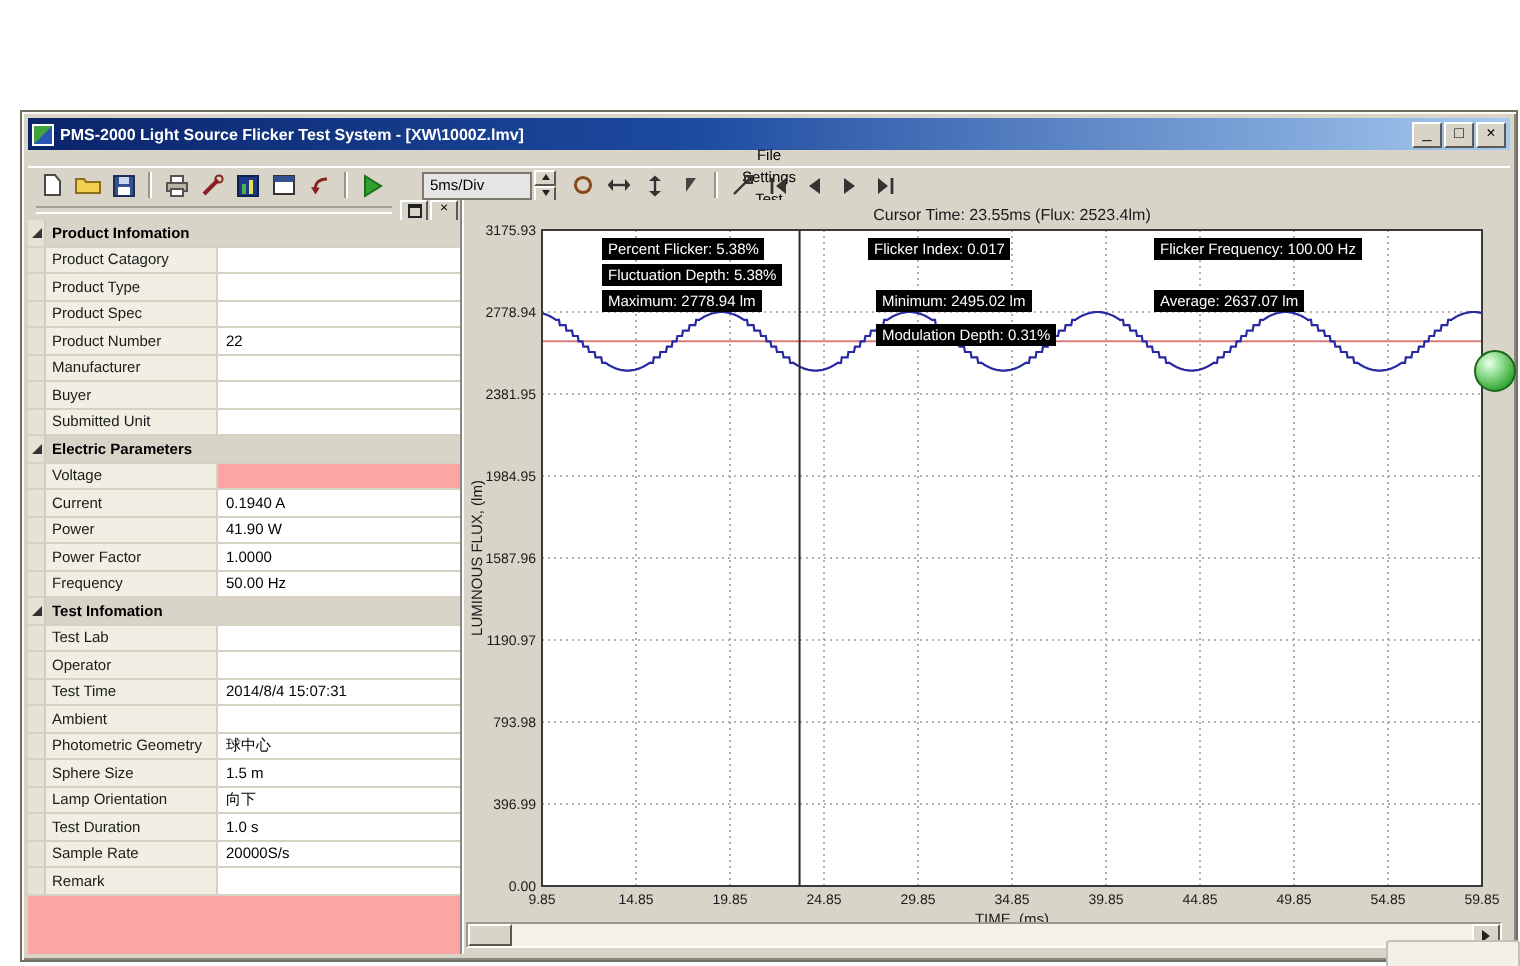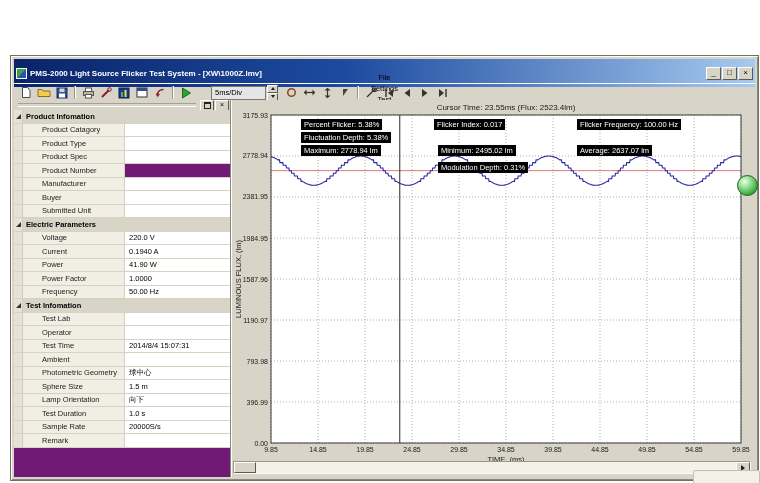--- a/index.html
+++ b/index.html
@@ -2,21 +2,21 @@
 <html><head>
 <meta charset="utf-8">
 <style>
   html,body{margin:0;padding:0;}
   body{width:760px;height:483px;background:#fff;font-family:"Liberation Sans",sans-serif;position:relative;overflow:hidden;}
   #screen{position:absolute;left:0;top:0;width:760px;height:483px;}
 
   
   .window{position:absolute;left:10px;top:55px;width:747px;height:424px;background:#d8d4c8;
           border:1px solid #716f64;box-shadow:inset 1px 1px 0 #fdfbf5, inset -1px -1px 0 #8a887c;}
-  .titlebar{position:absolute;left:3px;top:3px;right:3px;height:28px;
+  .titlebar{position:absolute;left:3px;top:3px;right:3px;height:16px;
             background:linear-gradient(90deg,#0a246a 0%,#1d4ba0 45%,#a6caf0 100%);
             display:flex;align-items:center;padding:0 2px;}
   .app-icon{width:9px;height:9px;margin-right:3px;background:linear-gradient(135deg,#3fa43f 0 49%,#2a55b0 51% 100%);border:1px solid #fff;}
   .title-text{color:#fff;font-size:8px;font-weight:bold;white-space:nowrap;flex:1;overflow:hidden;}
   .win-btn{width:13px;height:11px;margin-left:1px;background:#d8d4c8;border:1px solid;
            border-color:#fff #5c5a50 #5c5a50 #fff;font-size:8px;line-height:9px;text-align:center;color:#000;}
   .menubar{position:absolute;left:3px;top:16px;right:3px;height:11px;display:flex;align-items:center;font-size:7.5px;color:#000;flex-direction:column;}
   .menu-item{padding:1px 5px;}
   .toolbar{position:absolute;left:3px;top:27px;right:3px;height:17px;border-top:1px solid #fff;
            display:flex;align-items:center;padding-left:3px;}
@@ -24,30 +24,30 @@
   .tb-sep{width:1px;height:13px;background:#97948a;border-right:1px solid #fff;margin:0 3px;}
   .combo{width:50px;height:12px;background:#e5e5e5;border:1px solid #7c7a70;font-size:7.5px;
          display:flex;align-items:center;padding-left:3px;margin-left:16px;color:#000;}
   .spinner{display:flex;flex-direction:column;margin:0 4px 0 1px;}
   .spin-btn{width:9px;height:6px;background:#d8d4c8;border:1px solid;border-color:#fff #5c5a50 #5c5a50 #fff;
             display:flex;align-items:center;justify-content:center;}
   .tri-up{width:0;height:0;border-left:2px solid transparent;border-right:2px solid transparent;border-bottom:3px solid #222;}
   .tri-down{width:0;height:0;border-left:2px solid transparent;border-right:2px solid transparent;border-top:3px solid #222;}
 
   
-  .panel{position:absolute;left:3px;top:44px;width:216px;bottom:3px;background:#701a75;border-right:1px solid #8a887c;}
+  .panel{position:absolute;left:3px;top:44px;width:216px;bottom:3px;background:#fca5a5;border-right:1px solid #8a887c;}
   .panel-header{height:10px;display:flex;align-items:center;justify-content:flex-end;padding:0 1px;background:#d8d4c8;}
   .ph-groove{flex:1;height:2px;border-top:1px solid #a5a295;border-bottom:1px solid #fff;margin:0 3px;}
   .ph-btn{width:12px;height:9px;background:#d8d4c8;border:1px solid;border-color:#fff #5c5a50 #5c5a50 #fff;
           font-size:7px;line-height:7px;text-align:center;margin-left:1px;color:#000;}
   .ph-restore-glyph{display:block;width:5px;height:4px;border:1px solid #222;border-top-width:2px;margin:1px auto 0;}
   .pg{position:absolute;left:0;top:10px;right:0;}
   .pg-row{display:flex;height:13.5px;box-sizing:border-box;border-bottom:1px solid #d5d2c3;font-size:7.5px;align-items:stretch;}
   .pg-margin{width:8px;background:#e6e3d5;border-right:1px solid #d0cdbe;display:flex;align-items:center;justify-content:center;}
-  .pg-label{width:82px;padding-left:19px;background:#f1efe3;border-right:1px solid #d5d2c3;color:#1a1a1a;display:flex;align-items:center;}
+  .pg-label{width:82px;padding-left:3px;background:#f1efe3;border-right:1px solid #d5d2c3;color:#1a1a1a;display:flex;align-items:center;}
   .pg-value{flex:1;background:#fff;padding-left:4px;color:#000;display:flex;align-items:center;}
   .pg-header-row{background:#d8d4c8;font-weight:bold;}
   .pg-header-row .pg-title{flex:1;display:flex;align-items:center;padding-left:3px;color:#000;}
   .sec-marker{width:0;height:0;border-left:5px solid transparent;border-bottom:5px solid #333;}
 
   
   .chart{position:absolute;left:220px;top:44px;right:3px;bottom:3px;background:#d8d4c8;border-left:1px solid #fff;}
   .chart-title{position:absolute;left:39px;width:470px;top:3px;text-align:center;font-size:8px;color:#1a1a1a;}
   #chart-svg{position:absolute;left:0;top:0;}
   .anno{position:absolute;background:#000;color:#fff;font-size:7.5px;line-height:11px;height:11px;padding:0 3px;white-space:nowrap;}
@@ -244,20 +244,21 @@
             <span class="pg-value"></span>
           </div>
           <div class="pg-row">
             <span class="pg-margin"></span>
             <span class="pg-label">Product Spec</span>
             <span class="pg-value"></span>
           </div>
           <div class="pg-row">
             <span class="pg-margin"></span>
             <span class="pg-label">Product Number</span>
+            <span class="pg-value">22</span>
           </div>
           <div class="pg-row">
             <span class="pg-margin"></span>
             <span class="pg-label">Manufacturer</span>
             <span class="pg-value"></span>
           </div>
           <div class="pg-row">
             <span class="pg-margin"></span>
             <span class="pg-label">Buyer</span>
             <span class="pg-value"></span>
@@ -269,21 +270,20 @@
           </div>
           <div class="pg-row pg-header-row">
             <span class="pg-margin">
               <span class="sec-marker"></span>
             </span>
             <span class="pg-title">Electric Parameters</span>
           </div>
           <div class="pg-row">
             <span class="pg-margin"></span>
             <span class="pg-label">Voltage</span>
-            <span class="pg-value">220.0 V</span>
           </div>
           <div class="pg-row">
             <span class="pg-margin"></span>
             <span class="pg-label">Current</span>
             <span class="pg-value">0.1940 A</span>
           </div>
           <div class="pg-row">
             <span class="pg-margin"></span>
             <span class="pg-label">Power</span>
             <span class="pg-value">41.90 W</span>

